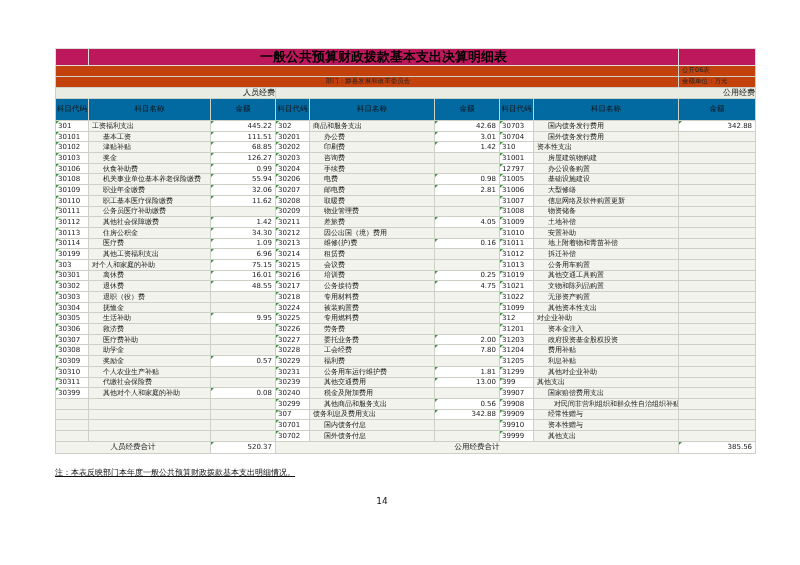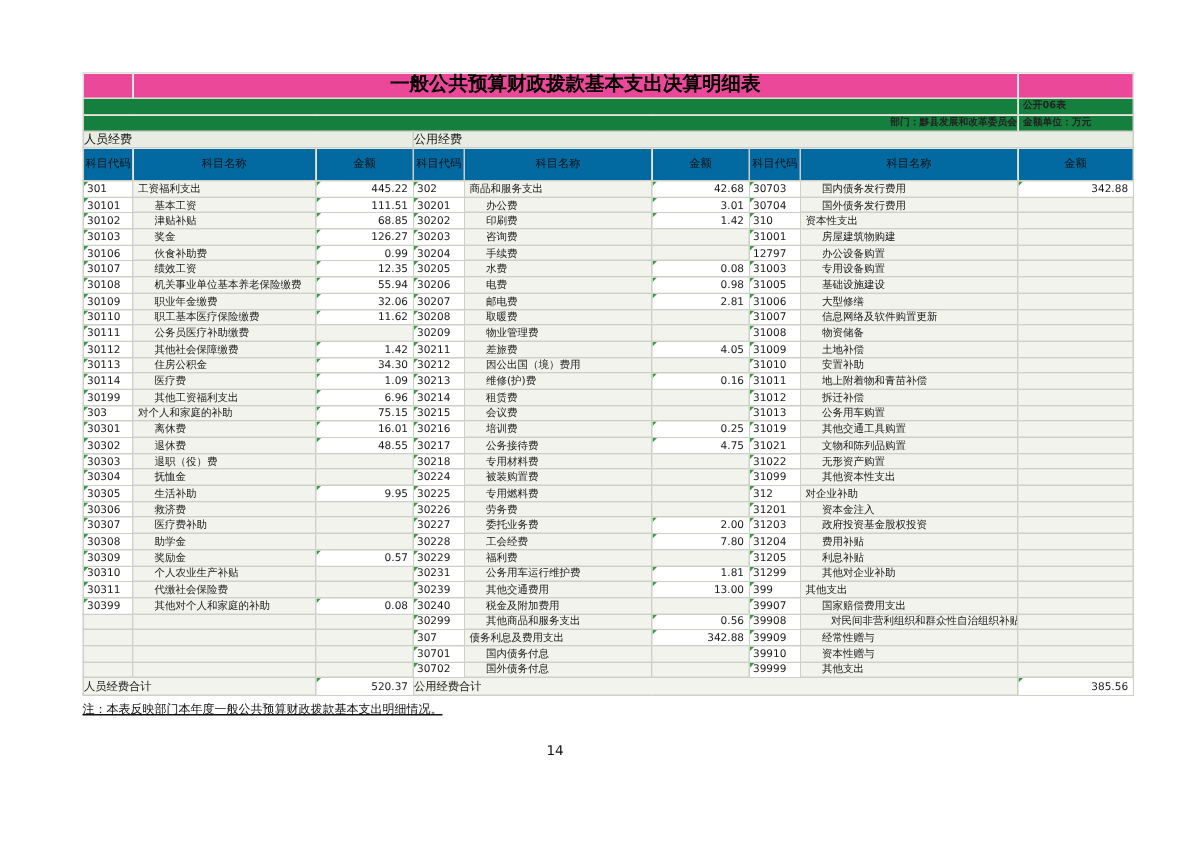--- a/index.html
+++ b/index.html
@@ -4,45 +4,45 @@
 <style>
   html,body{margin:0;padding:0;}
   body{
     width:800px;height:565px;background:#ffffff;position:relative;overflow:hidden;
     font-family:"DejaVu Sans","Liberation Sans",sans-serif;color:#1a1a1a;
   }
   .sheet{position:absolute;left:55px;top:48px;width:700px;}
   table{border-collapse:collapse;table-layout:fixed;width:700px;}
   td{border:1px solid #cdd0c7;overflow:hidden;white-space:nowrap;font-size:7px;line-height:1.15;padding:0;vertical-align:middle;}
   .r-title{height:17px;}
-  .r-title td{border-color:#dde0d8;background:#ec4899;}
+  .r-title td{border-color:#dde0d8;background:#be185d;}
   .title-cell{text-align:center;font-size:13px;font-weight:bold;color:#000;}
   .r-sub{height:11px;}
-  .r-sub td{background:#15803d;font-size:6.5px;color:#222;font-weight:bold;}
-  .sub-left{text-align:right;padding-left:2px;}
+  .r-sub td{background:#c2410c;font-size:6.5px;color:#222;}
+  .sub-left{text-align:center;padding-left:2px;}
   .sub-right{text-align:left;padding-left:3px;font-size:6px;color:#3a3a3a;}
   .r-band{height:11px;}
-  .r-band td{background:#e9ecE2;background:#e9ece2;text-align:left;font-size:8px;color:#111;}
+  .r-band td{background:#e9ecE2;background:#e9ece2;text-align:right;font-size:8px;color:#111;}
   .r-head{height:22px;}
   .r-head td{background:#0369a1;text-align:center;font-size:7.5px;color:#111;}
   .r-data{height:10.7px;margin-left:24px;}
   .r-total{height:12px;}
   .code{background:#fff;text-align:left;padding-left:2px;}
   .name{background:#f1f3ec;text-align:left;}
   .amt{background:#fff;text-align:right;padding-right:3px;}
   .fill{background:#f1f3ec;}
   .lv0{padding-left:3px;}
   .lv1{padding-left:14px;}
   .lv2{padding-left:20px;}
   .tri{position:relative;}
   .tri::before{content:"";position:absolute;left:0;top:0;width:0;height:0;
     border-top:3px solid #3a9a3c;border-right:3px solid transparent;}
-  .tot-label{background:#f1f3ec;text-align:left;font-size:7.5px;}
+  .tot-label{background:#f1f3ec;text-align:center;font-size:7.5px;}
   .note{position:absolute;left:55px;top:467px;font-size:8px;color:#111;text-decoration:underline;}
-  .pageno{position:absolute;left:0;top:496px;width:740px;text-align:center;font-size:9px;color:#111;}
+  .pageno{position:absolute;left:12px;top:496px;width:740px;text-align:center;font-size:9px;color:#111;}
 </style>
 </head>
 <body>
 
 <div class="sheet">
   <table>
     <colgroup>
       <col style="width:33px">
         <col style="width:122px">
         <col style="width:65px">
@@ -133,31 +133,20 @@
           <td class="name lv1">伙食补助费</td>
           <td class="amt tri">0.99</td>
           <td class="code tri">30204</td>
           <td class="name lv1">手续费</td>
           <td class="amt fill"></td>
           <td class="code tri">12797</td>
           <td class="name lv1">办公设备购置</td>
           <td class="amt fill"></td>
         </tr>
         <tr class="r-data">
-          <td class="code tri">30107</td>
-          <td class="name lv1">绩效工资</td>
-          <td class="amt tri">12.35</td>
-          <td class="code tri">30205</td>
-          <td class="name lv1">水费</td>
-          <td class="amt tri">0.08</td>
-          <td class="code tri">31003</td>
-          <td class="name lv1">专用设备购置</td>
-          <td class="amt fill"></td>
-        </tr>
-        <tr class="r-data">
           <td class="code tri">30108</td>
           <td class="name lv1">机关事业单位基本养老保险缴费</td>
           <td class="amt tri">55.94</td>
           <td class="code tri">30206</td>
           <td class="name lv1">电费</td>
           <td class="amt tri">0.98</td>
           <td class="code tri">31005</td>
           <td class="name lv1">基础设施建设</td>
           <td class="amt fill"></td>
         </tr>

